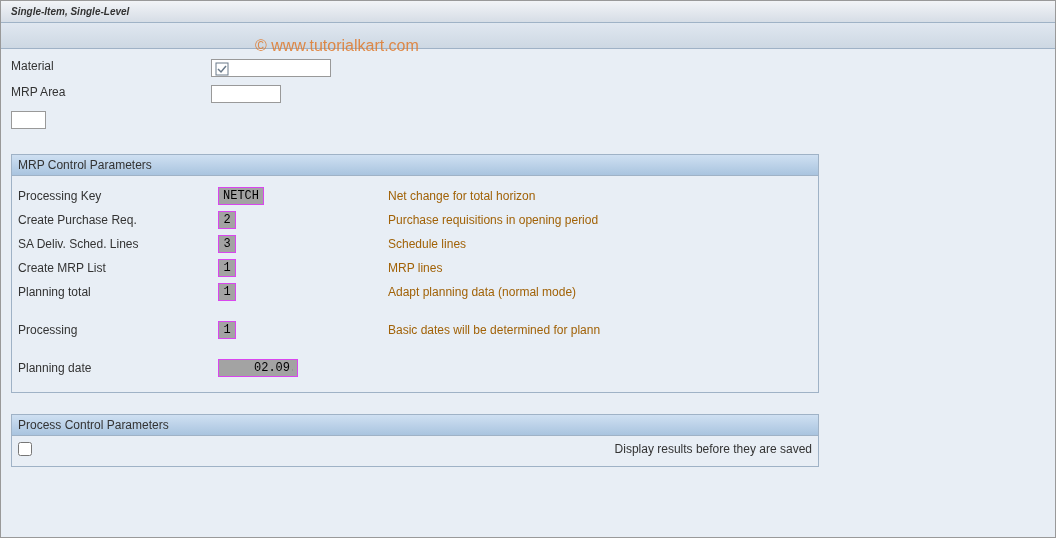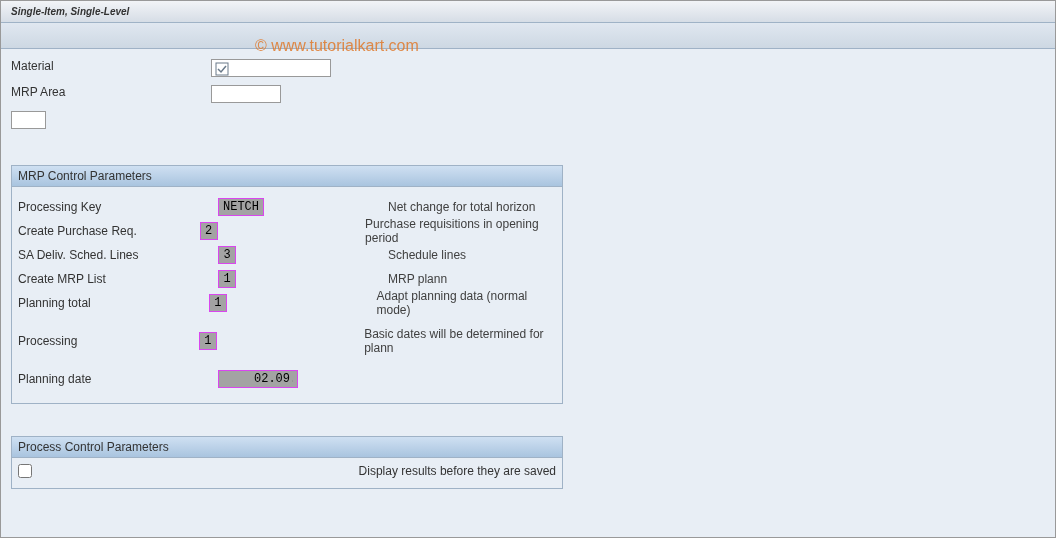--- a/index.html
+++ b/index.html
@@ -50,22 +50,22 @@
       padding: 1px 2px;
       font-family: Arial, Helvetica, sans-serif;
       font-size: 12px;
     }
     .input-material { width: 120px; }
     .input-mrp-area { width: 70px; }
     .input-plant { width: 35px; }
 
     .group-box {
       border: 1px solid #9fb2c6;
-      margin-top: 32px;
-      width: 552px;
+      margin-top: 21px;
+      width: 808px;
       background: #e8eef5;
     }
     .group-title {
       background: linear-gradient(#cfe0f2, #a9c4df);
       border-bottom: 1px solid #9fb2c6;
       padding: 3px 6px;
       font-size: 12px;
       color: #333;
     }
     .group-body {
@@ -86,21 +86,21 @@
       padding: 1px 4px;
       font-family: "Courier New", monospace;
       font-size: 12px;
       text-align: left;
     }
     .param-input.small { width: 18px; text-align: center; padding:1px 0; }
     .param-input.med { width: 46px; }
     .param-input.date { width: 80px; font-family: "Courier New", monospace; padding-left: 35px; }
     .param-desc {
       margin-left: 120px;
-      color: #404040;
+      color: #a16207;
     }
     .param-row .spacer-col { width: 50px; }
 
     .gap { height: 14px; }
 
     .checkbox-row {
       display: flex;
       align-items: center;
       padding: 6px 6px 10px 6px;
       justify-content: space-between;
@@ -193,21 +193,21 @@
 
       <div class="param-row">
         <span class="param-label">SA Deliv. Sched. Lines</span>
         <span class="spacer-col"><input class="param-input small" type="text" value="3" style=""></span>
         <span class="param-desc">Schedule lines</span>
       </div>
 
       <div class="param-row">
         <span class="param-label">Create MRP List</span>
         <span class="spacer-col"><input class="param-input small" type="text" value="1" style=""></span>
-        <span class="param-desc">MRP plann</span>
+        <span class="param-desc">MRP lines</span>
       </div>
 
       <div class="param-row">
         <span class="param-label">Planning total</span>
         <span class="spacer-col"><input class="param-input small" type="text" value="1" style=""></span>
         <span class="param-desc">Adapt planning data (normal mode)</span>
       </div>
 
       <div class="gap"></div>
 

